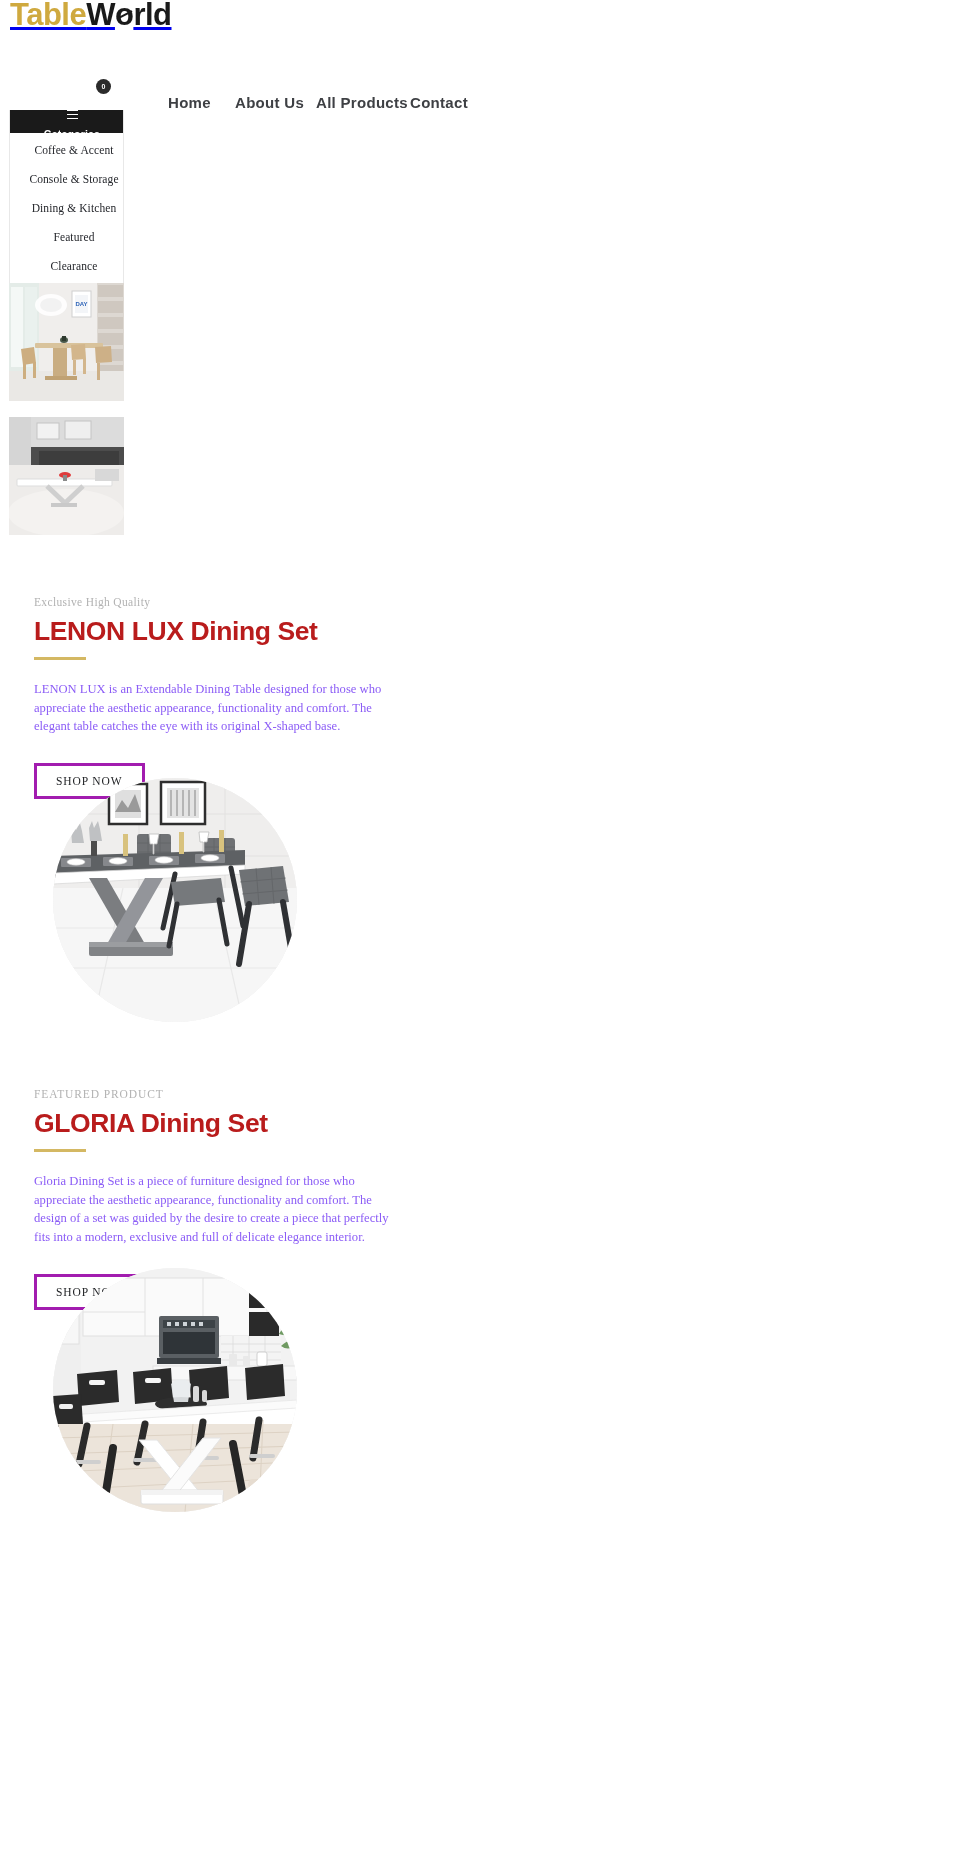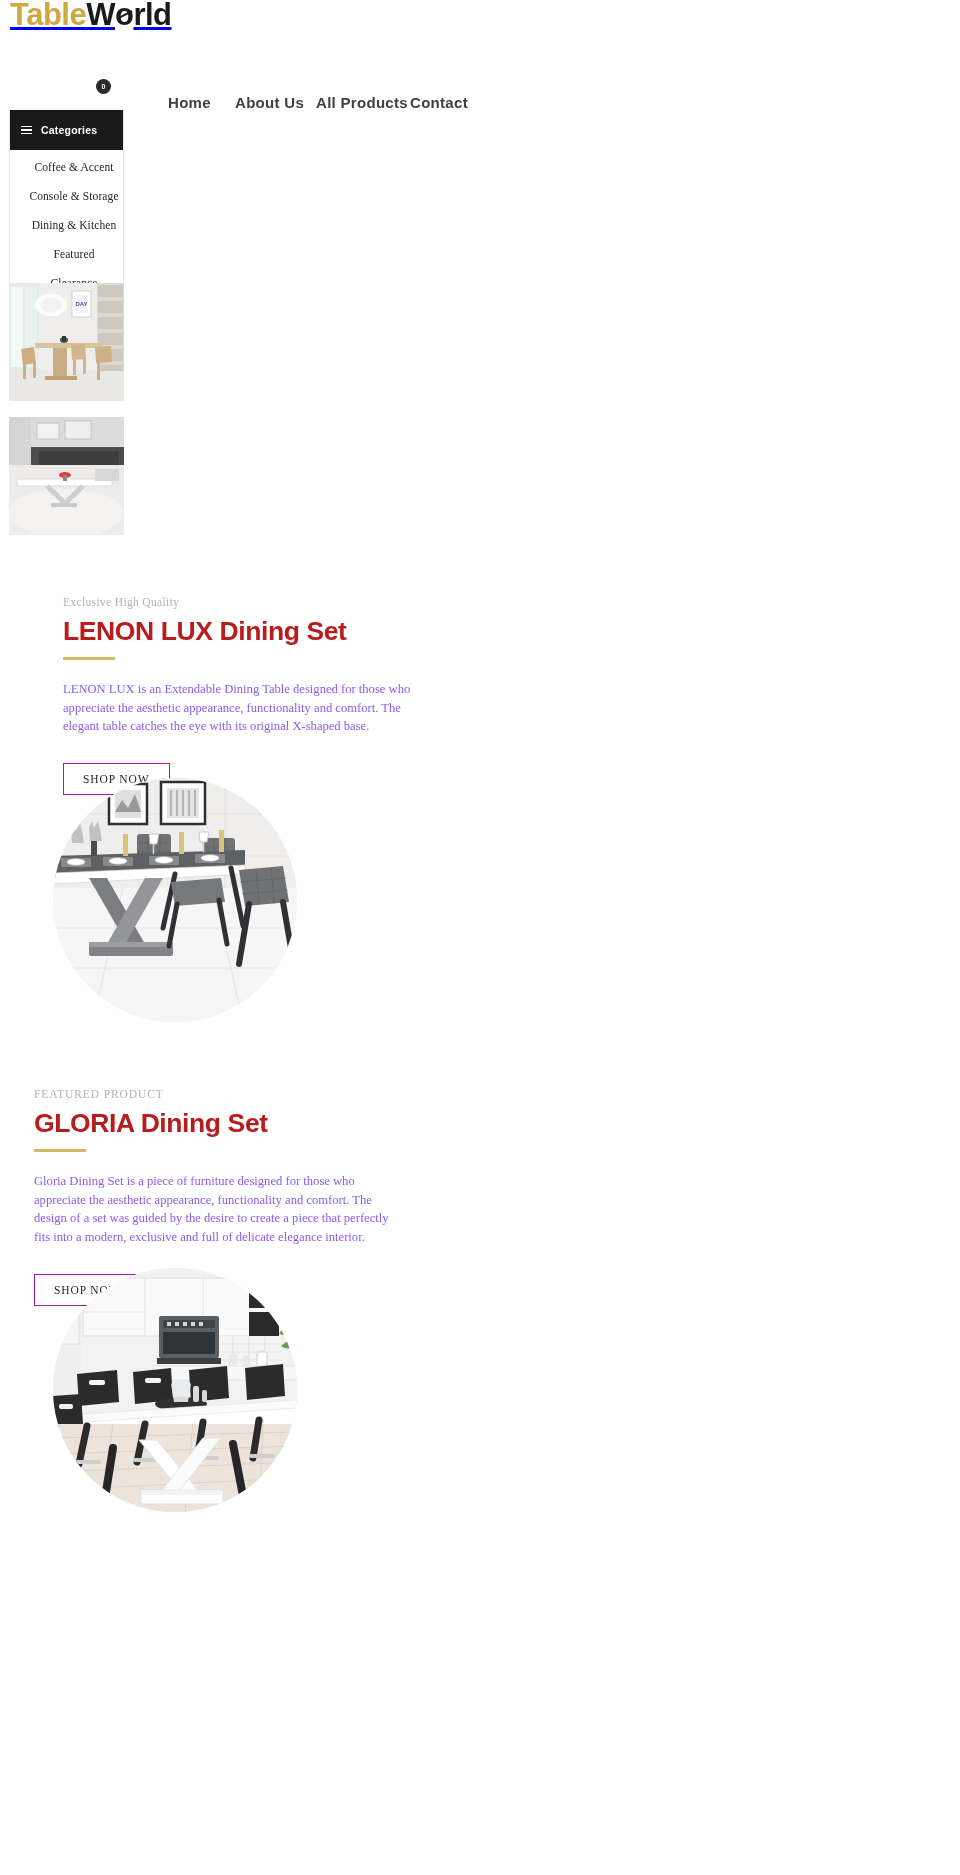--- a/index.html
+++ b/index.html
@@ -57,22 +57,22 @@
   
   .cat-panel {
     position: absolute; left: 9px; top: 110px;
     width: 115px;
     background: #ffffff;
     border: 1px solid #e8e8e8;
     border-top: none;
   }
   .cat-head {
     background: #1a1a1a; color: #ffffff;
-    height: 40px; display: flex; align-items: center;
-    padding-left: 11px; gap: 9px;
+    height: 23px; display: flex; align-items: center;
+    padding-left: 11px; gap: 9px; flex-direction: column;
   }
   .burger { width: 11px; height: 9px; position: relative; flex: none; }
   .burger span {
     position: absolute; left: 0; width: 11px; height: 1.4px; background: #ffffff;
   }
   .burger span:nth-child(1){ top: 0; }
   .burger span:nth-child(2){ top: 3.8px; }
   .burger span:nth-child(3){ top: 7.6px; }
   .cat-head-label { font-size: 10.5px; font-weight: 700; letter-spacing: 0.2px; }
 
@@ -89,21 +89,21 @@
     position: absolute; left: 9px;
     width: 115px; height: 118px;
     overflow: hidden; background: #e9e8e6;
   }
   .thumb-1 { top: 283px; }
   .thumb-2 { top: 417px; }
   .thumb svg { width: 100%; height: 100%; display: block; }
 
   
   .section { position: absolute; left: 34px; width: 420px; }
-  .sec-lenon  { top: 596px; margin-left: 29px; }
+  .sec-lenon  { top: 596px; }
   .sec-gloria { top: 1088px; }
 
   .eyebrow {
     font-family: "Liberation Serif", serif;
     font-size: 11.5px; color: #b2b2b2; letter-spacing: 0.35px;
   }
   .eyebrow.caps { letter-spacing: 0.9px; }
   .prod-title {
     margin-top: 9px;
     font-size: 26.5px; font-weight: 700; color: #b91c1c;
@@ -115,21 +115,21 @@
   }
   .prod-desc {
     margin-top: 20px;
     font-family: "Liberation Serif", serif;
     font-size: 12.6px; color: #8b5cf6;
     line-height: 1.50; width: 358px;
   }
   .shop-btn {
     display: inline-block; margin-top: 27px;
     padding: 9px 19px 9px 19px;
-    border: 1px solid #a21caf; background: #ffffff;
+    border: 3px solid #a21caf; background: #ffffff;
     font-family: "Liberation Serif", serif;
     font-size: 11.5px; color: #1d1f22; letter-spacing: 0.9px;
     text-decoration: none; cursor: pointer;
   }
 
   
   .hero {
     position: absolute;
     width: 244px; height: 244px;
     border-radius: 50%; overflow: hidden;

